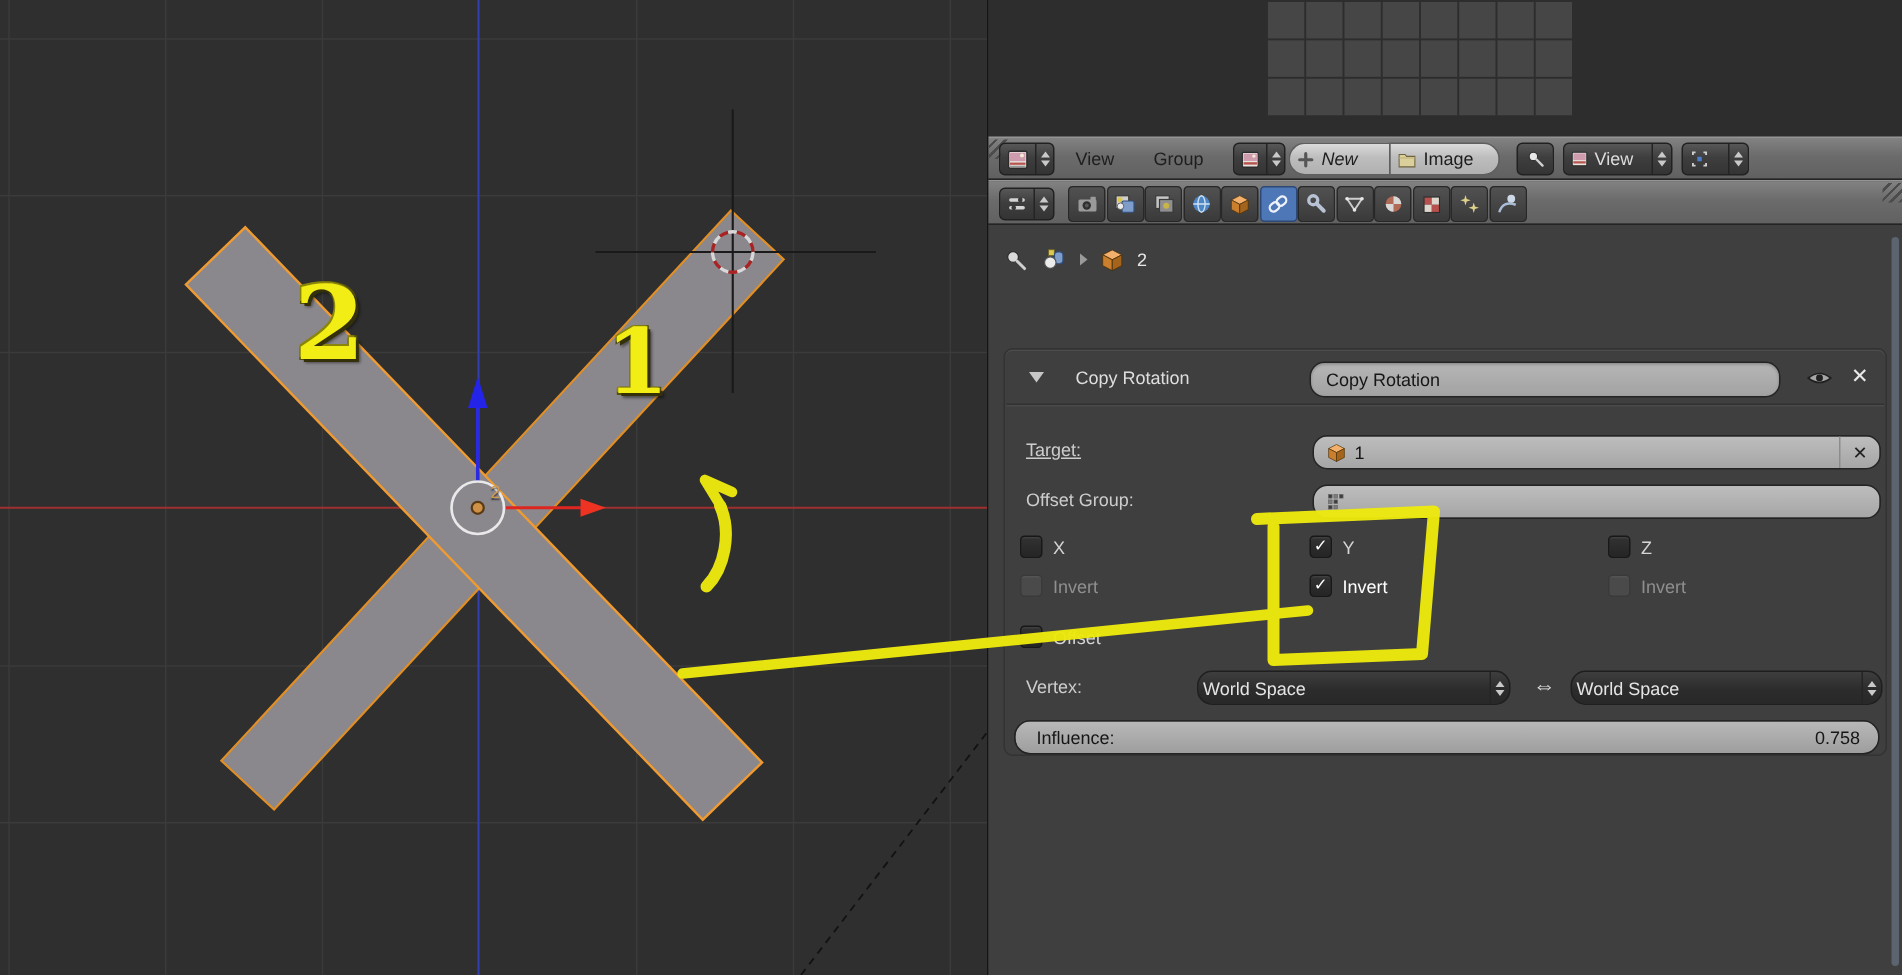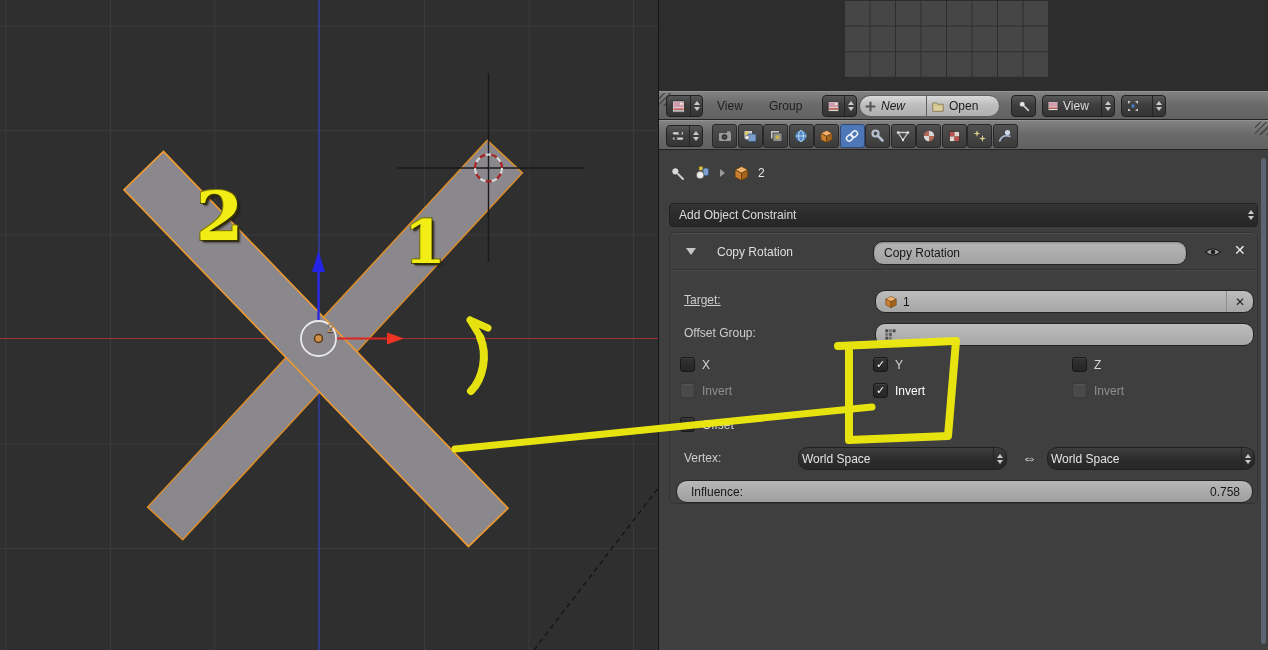--- a/index.html
+++ b/index.html
@@ -206,21 +206,21 @@
         </span>
         <span>New</span>
       </div>
       <div class="hbtn lightbtn grp-r" style="left:267px;width:74px;">
         <span class="pad">
           <svg width="14" height="14" viewBox="0 0 16 16">
               <path d="M2,4.5 h4.5 l1.2,1.5 H14 v8 H2 Z" fill="#dbcf9b" stroke="#6e6440" stroke-width=".8"></path>
               <path d="M2,7.2 H14" stroke="#bdb075" stroke-width=".8"></path>
             </svg>
         </span>
-        <span>Open</span>
+        <span>Image</span>
       </div>
 
       <div class="hbtn" style="left:352px;width:25px;">
         <span class="pad" style="margin:0 auto;">
           <svg width="14" height="14" viewBox="0 0 16 16">
               <circle cx="6" cy="6" r="3.2" fill="#e6e6e6" stroke="#2e2e2e" stroke-width=".8"></circle>
               <line x1="8.4" y1="8.4" x2="13" y2="13" stroke="#d2d2d2" stroke-width="1.8" stroke-linecap="round"></line>
             </svg>
         </span>
       </div>
@@ -383,27 +383,20 @@
         <span>
           <svg width="17" height="17" viewBox="0 0 16 16">
               <path d="M8,1.5 L14,4.6 8,7.7 2,4.6 Z" fill="#f2b06c" stroke="#4a2f08" stroke-width=".5"></path>
               <path d="M2,4.6 L8,7.7 8,14.5 2,11.4 Z" fill="#c97f2e" stroke="#4a2f08" stroke-width=".5"></path>
               <path d="M14,4.6 L8,7.7 8,14.5 14,11.4 Z" fill="#a5641c" stroke="#4a2f08" stroke-width=".5"></path>
             </svg>
         </span>
         <span class="bc-text">2</span>
       </div>
 
-      <div class="addbtn">
-        <span class="lbl">Add Object Constraint</span>
-        <span class="steppers noborder">
-            <i class="tri-up"></i>
-            <i class="tri-down"></i>
-          </span>
-      </div>
 
       <div class="cbox">
         <span class="exp-tri"></span>
         <span class="ctype">Copy Rotation</span>
         <input class="name-input" value="Copy Rotation" style="">
         <span class="eye">
           <svg width="18" height="14" viewBox="0 0 18 13">
               <path d="M1.5,6.5 Q9,0.5 16.5,6.5 Q9,12.5 1.5,6.5 Z" fill="#a6a6a6" stroke="#1f1f1f" stroke-width="1.1"></path>
               <circle cx="9" cy="6.5" r="2.3" fill="#1f1f1f"></circle>
             </svg>

